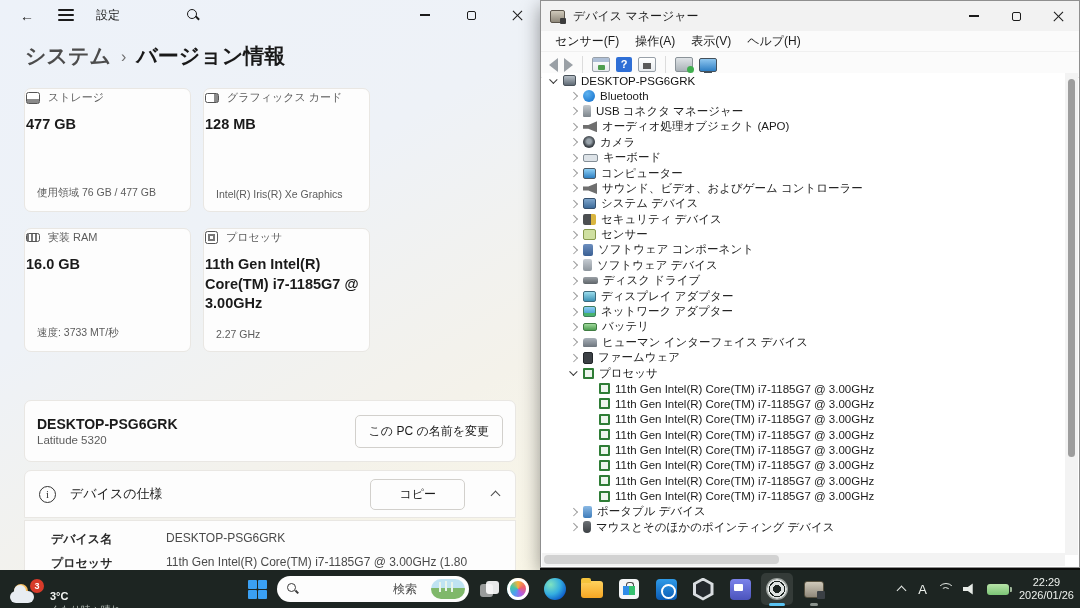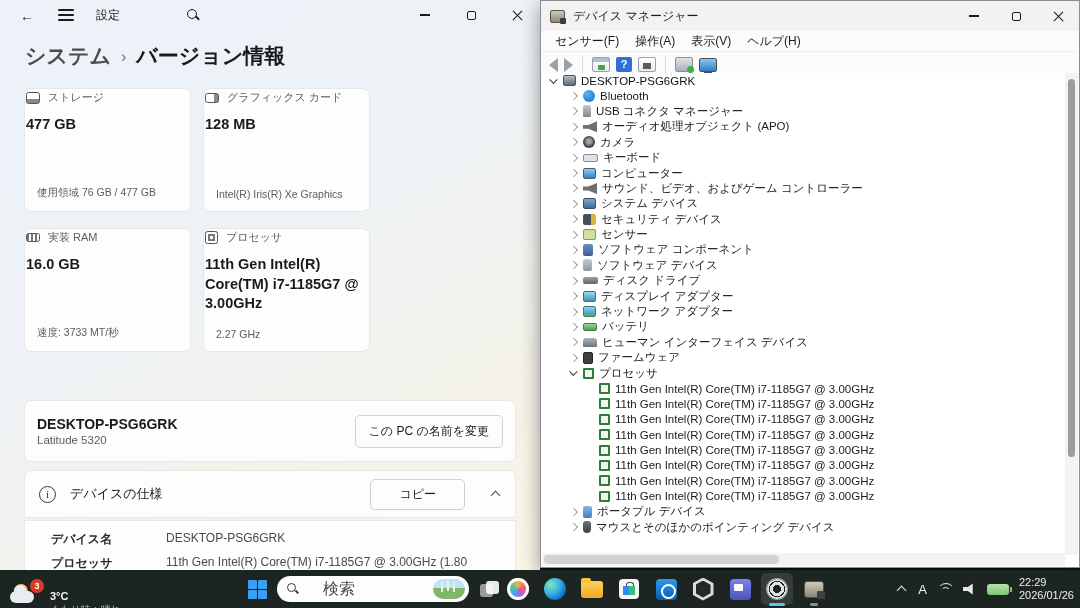--- a/index.html
+++ b/index.html
@@ -135,21 +135,21 @@
   .w-temp { font-size:11px; color:#f2f5f2; font-weight:600;margin-top:16px; }
   .w-cond { font-size:10px; color:#b4bcb6; margin-top:1px; }
 
   .tb-center-item { position:absolute; top:3px; width:32px; height:32px; display:flex; align-items:center; justify-content:center; border-radius:5px; cursor:pointer; }
   .start-logo { width:19px; height:19px; display:grid; grid-template-columns:9px 9px; grid-template-rows:9px 9px; gap:1px; }
   .start-logo i { background:#3aa0f3; border-radius:1px; }
   .searchbox { position:absolute; left:277px; top:6px; width:192px; height:26px; background:#fdfdfd; border-radius:13px; display:flex; align-items:center; padding:0 4px 0 10px; cursor:text; }
   .sb-mag { width:12px; height:12px; position:relative; flex:none; }
   .sb-mag::before { content:""; position:absolute; left:0; top:0; width:7px; height:7px; border:1.5px solid #3a3a3a; border-radius:50%; }
   .sb-mag::after { content:""; position:absolute; left:7.5px; top:8px; width:4px; height:1.5px; background:#3a3a3a; transform:rotate(45deg); }
-  .sb-input { border:none; outline:none; background:transparent; font-size:16px; color:#333; width:110px; margin-left:24px; font-family:inherit; }
+  .sb-input { border:none; outline:none; background:transparent; font-size:12px; color:#333; width:110px; margin-left:8px; font-family:inherit;text-align:right; }
   .sb-input::placeholder { color:#4c4c4c; opacity:1; }
   .sb-thumb { margin-left:auto; width:34px; height:20px; border-radius:10px; background:linear-gradient(#bfe3f2 45%,#7fb86a 45%); position:relative; overflow:hidden; }
   .sb-thumb::after { content:""; position:absolute; left:14px; top:2px; width:2px; height:10px; background:#e8f4ea; box-shadow:6px 1px 0 #e8f4ea,-6px 1px 0 #e8f4ea; }
   .taskview-icon { width:20px; height:16px; position:relative; }
   .taskview-icon::before { content:""; position:absolute; left:0; top:3px; width:13px; height:13px; background:rgba(255,255,255,.55); border-radius:3px; }
   .taskview-icon::after { content:""; position:absolute; left:6px; top:0; width:13px; height:13px; background:rgba(255,255,255,.9); border-radius:3px; }
   .copilot-icon { width:22px; height:22px; border-radius:50%; background:conic-gradient(#f6b23c,#ef5f6b,#b55ce0,#4e9df2,#45c6a8,#f6b23c); box-shadow:inset 0 0 0 3px #fff; }
   .edge-icon { width:22px; height:22px; border-radius:50%; background:radial-gradient(circle at 30% 30%,#7fe3c0,#35aee0 45%,#0b59c9 80%); }
   .explorer-icon { width:22px; height:17px; background:linear-gradient(#ffd25e,#f5a623); border-radius:3px; position:relative; }
   .explorer-icon::before { content:""; position:absolute; left:0; top:-3px; width:10px; height:5px; background:#f5c33c; border-radius:2px 2px 0 0; }
@@ -172,21 +172,21 @@
   .tb-tray { position:absolute; right:6px; top:0; height:38px; display:flex; align-items:center; gap:10px; }
   .tray-chev { width:12px; height:12px; position:relative; cursor:pointer; }
   .tray-chev::before { content:""; position:absolute; left:2px; top:4px; width:6px; height:6px; border-top:1.6px solid #e6eae6; border-left:1.6px solid #e6eae6; transform:rotate(45deg); }
   .tray-ime { font-size:13px; color:#eef2ee; cursor:pointer; }
   .wifi-icon { width:16px; height:13px; position:relative; overflow:hidden; cursor:pointer; }
   .wifi-icon::before { content:""; position:absolute; left:0; top:0; width:16px; height:16px; border:1.6px solid #e6eae6; border-radius:50%; clip-path:polygon(50% 50%,0 0,100% 0); }
   .wifi-icon::after { content:""; position:absolute; left:4.5px; top:4.5px; width:7px; height:7px; border:1.6px solid #e6eae6; border-radius:50%; clip-path:polygon(50% 50%,0 0,100% 0); box-shadow:0 0 0 3px transparent; }
   .vol-icon { width:14px; height:12px; background:#e6eae6; clip-path:polygon(0 33%,35% 33%,70% 5%,70% 95%,35% 67%,0 67%); cursor:pointer; }
   .batt-icon { width:22px; height:11px; background:linear-gradient(#b7e3a8,#7cc576); border-radius:3px; position:relative; cursor:pointer; }
   .batt-icon::after { content:""; position:absolute; right:-3px; top:3px; width:2px; height:5px; background:#9db598; border-radius:0 1px 1px 0; }
-  .tray-clock { text-align:left; cursor:pointer; }
+  .tray-clock { text-align:center; cursor:pointer; }
   .tray-time { font-size:11px; color:#eef2ee; line-height:13px; }
   .tray-date { font-size:11px; color:#eef2ee; line-height:13px; }
 </style>
 </head>
 <body>
 
 <div class="win-settings" data-name="settings-window">
   <div class="s-titlebar" data-name="settings-titlebar">
     <div class="s-back" data-name="back-icon"></div>
     <div class="s-hamburger" data-name="hamburger-menu-icon">

